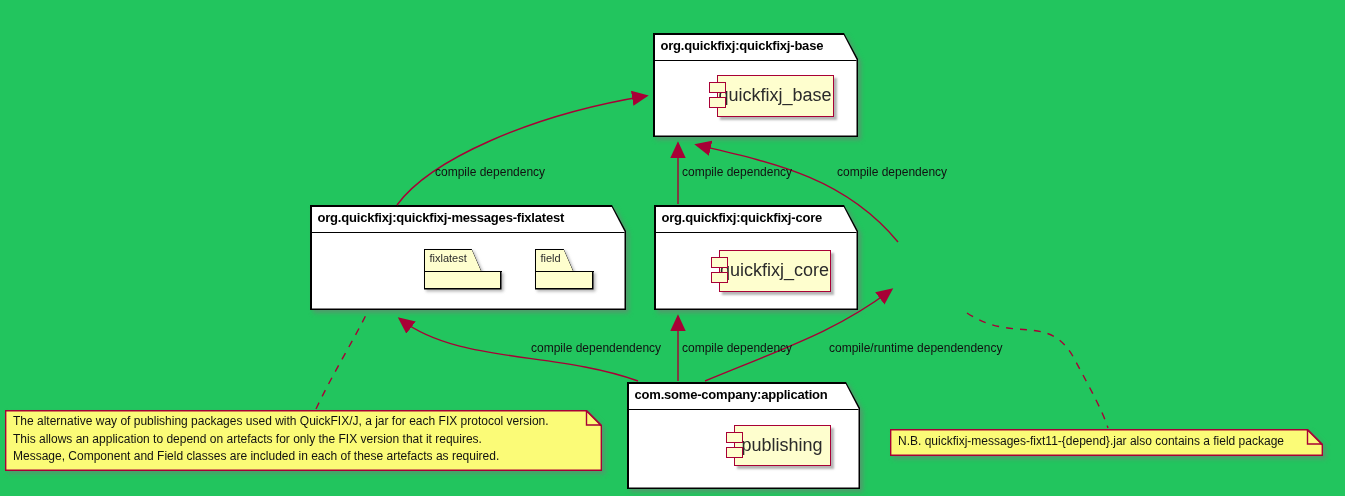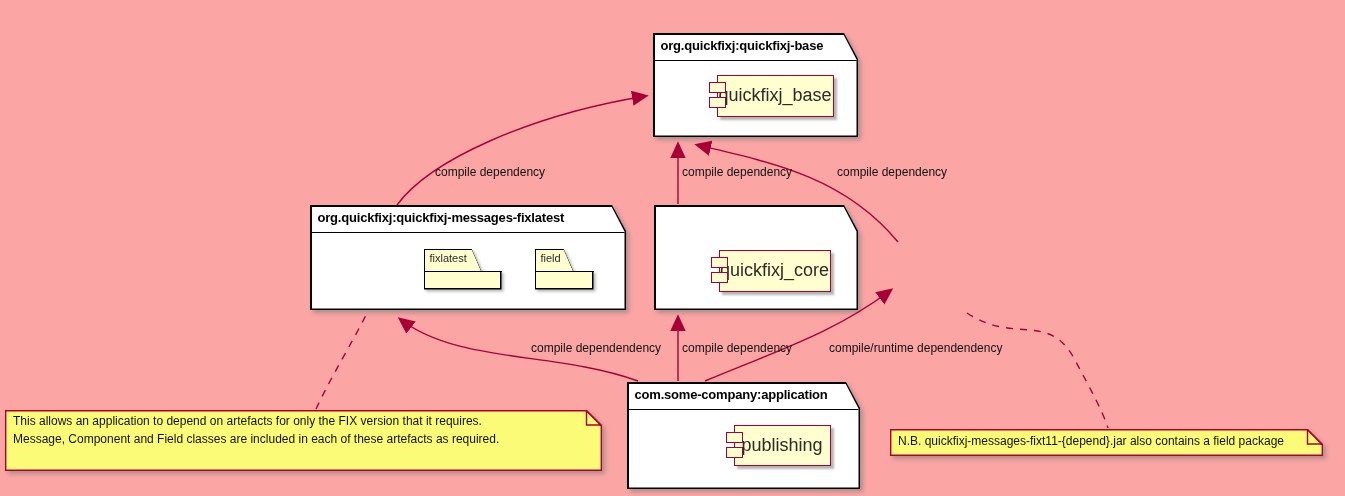--- a/index.html
+++ b/index.html
@@ -1,17 +1,17 @@
 <!DOCTYPE html>
 <html><head>
 <meta charset="utf-8">
 <style>
   html,body{margin:0;padding:0;background:#ffffff;}
   #canvas{
-    position:relative;width:1345px;height:496px;background:#fca5a5;
+    position:relative;width:1345px;height:496px;background:#22c55e;
     font-family:"Liberation Sans",sans-serif;overflow:hidden;
   }
   
   .pkg-wrap{position:absolute;filter:drop-shadow(3px 3px 2px rgba(120,120,120,.55));}
   .pkg{position:absolute;inset:0;background:#000;
     clip-path:polygon(0 0,calc(100% - 14px) 0,100% 26px,100% 100%,0 100%);}
   .pkg-inner{position:absolute;inset:1.5px;background:#fff;
     clip-path:polygon(0 0,calc(100% - 13px) 0,100% 25px,100% 100%,0 100%);}
   .pkg-title{height:22px;border-bottom:1.6px solid #000;
     font-size:13px;font-weight:bold;color:#000;
@@ -87,20 +87,21 @@
           <div class="folder-label">field</div>
         </div>
       </div>
     </div>
       </div>
   </div>
 
   <div class="pkg-wrap" style="left:654px;top:205px;width:204px;height:105px;">
     <div class="pkg">
         <div class="pkg-inner">
+      <div class="pkg-title">org.quickfixj:quickfixj-core</div>
       <div class="pkg-body">
         <div class="comp" style="left:63px;top:18px;width:110px;height:40px;">
           <span class="comp-tab t1"></span>
           <span class="comp-tab t2"></span>
           <span>quickfixj_core</span>
         </div>
       </div>
     </div>
       </div>
   </div>
@@ -119,20 +120,21 @@
       </div>
     </div>
       </div>
   </div>
 
   <div class="note-wrap" style="left:5px;top:410px;width:597px;height:61px;">
     <div class="note">
         <div class="note-inner"></div>
       </div>
     <div class="note-text">
+      <div>The alternative way of publishing packages used with QuickFIX/J, a jar for each FIX protocol version.</div>
       <div>This allows an application to depend on artefacts for only the FIX version that it requires.</div>
       <div>Message, Component and Field classes are included in each of these artefacts as required.</div>
     </div>
     <svg class="note-fold" width="17" height="17">
       <path d="M1.5 1 L15.5 15 L1.5 15 Z" fill="#FBFB77" stroke="#A80036" stroke-width="1.4"></path>
     </svg>
   </div>
 
   <div class="note-wrap" style="left:890px;top:429px;width:433px;height:27px;">
     <div class="note">

